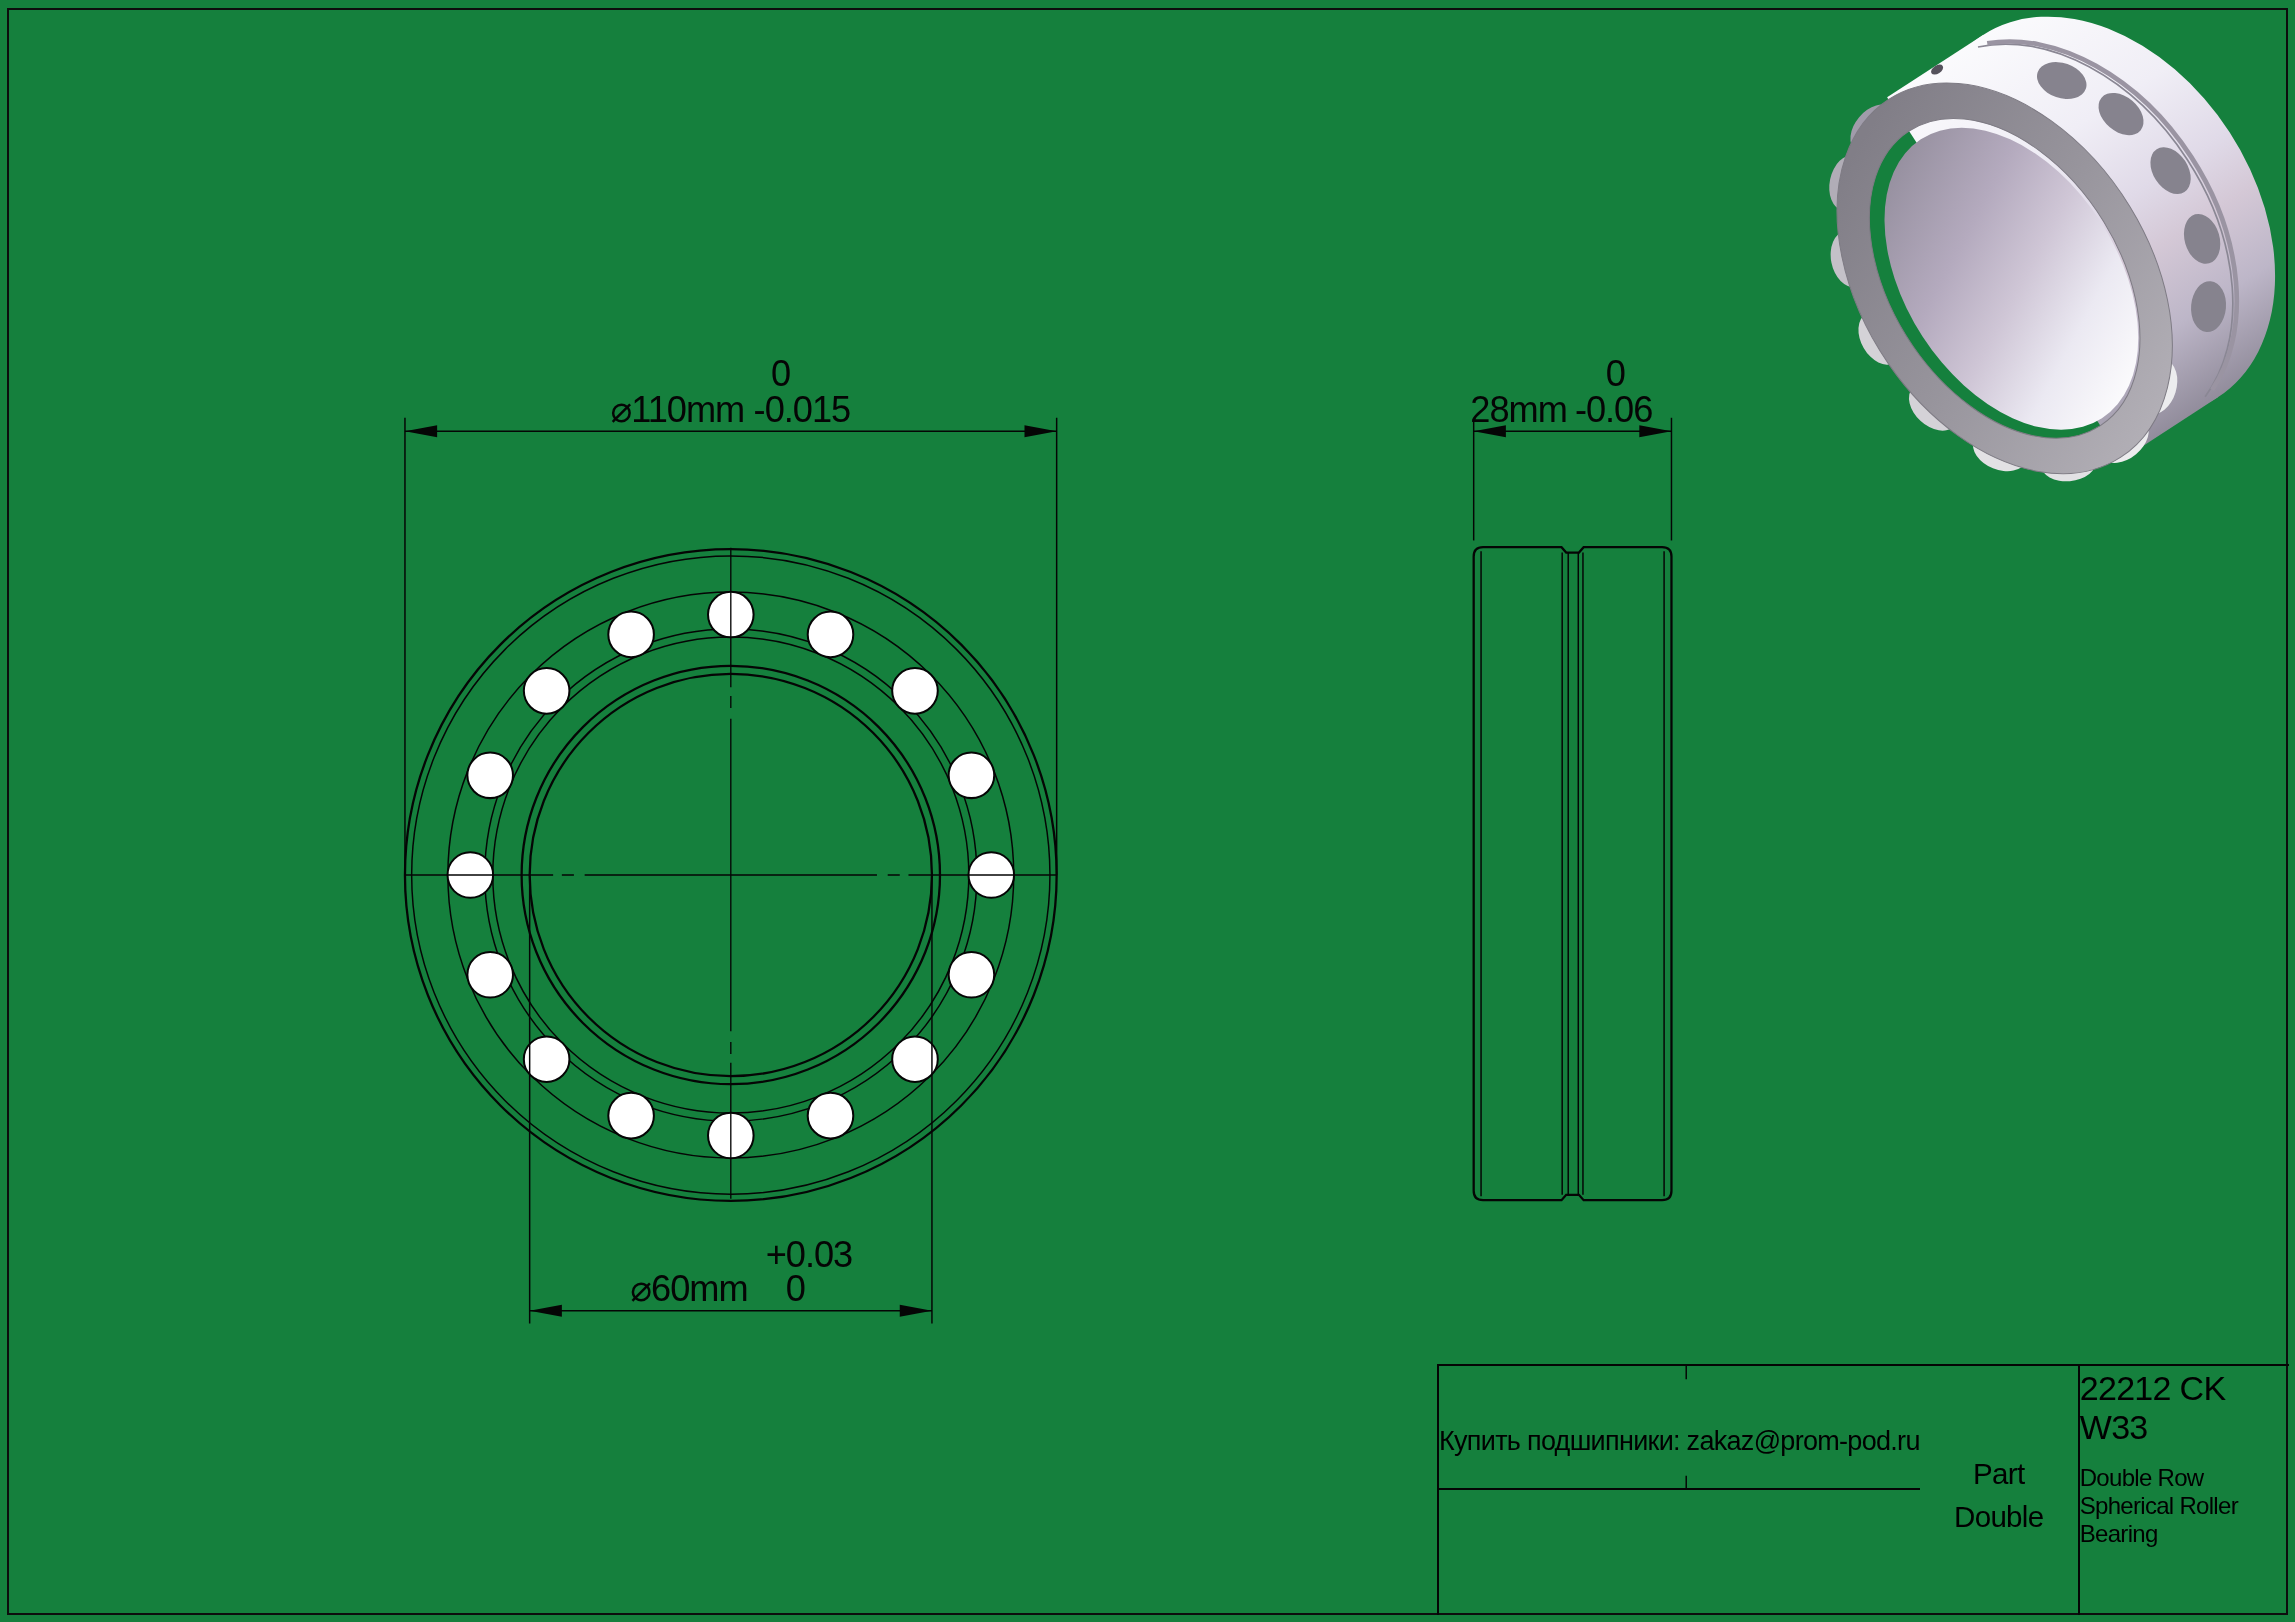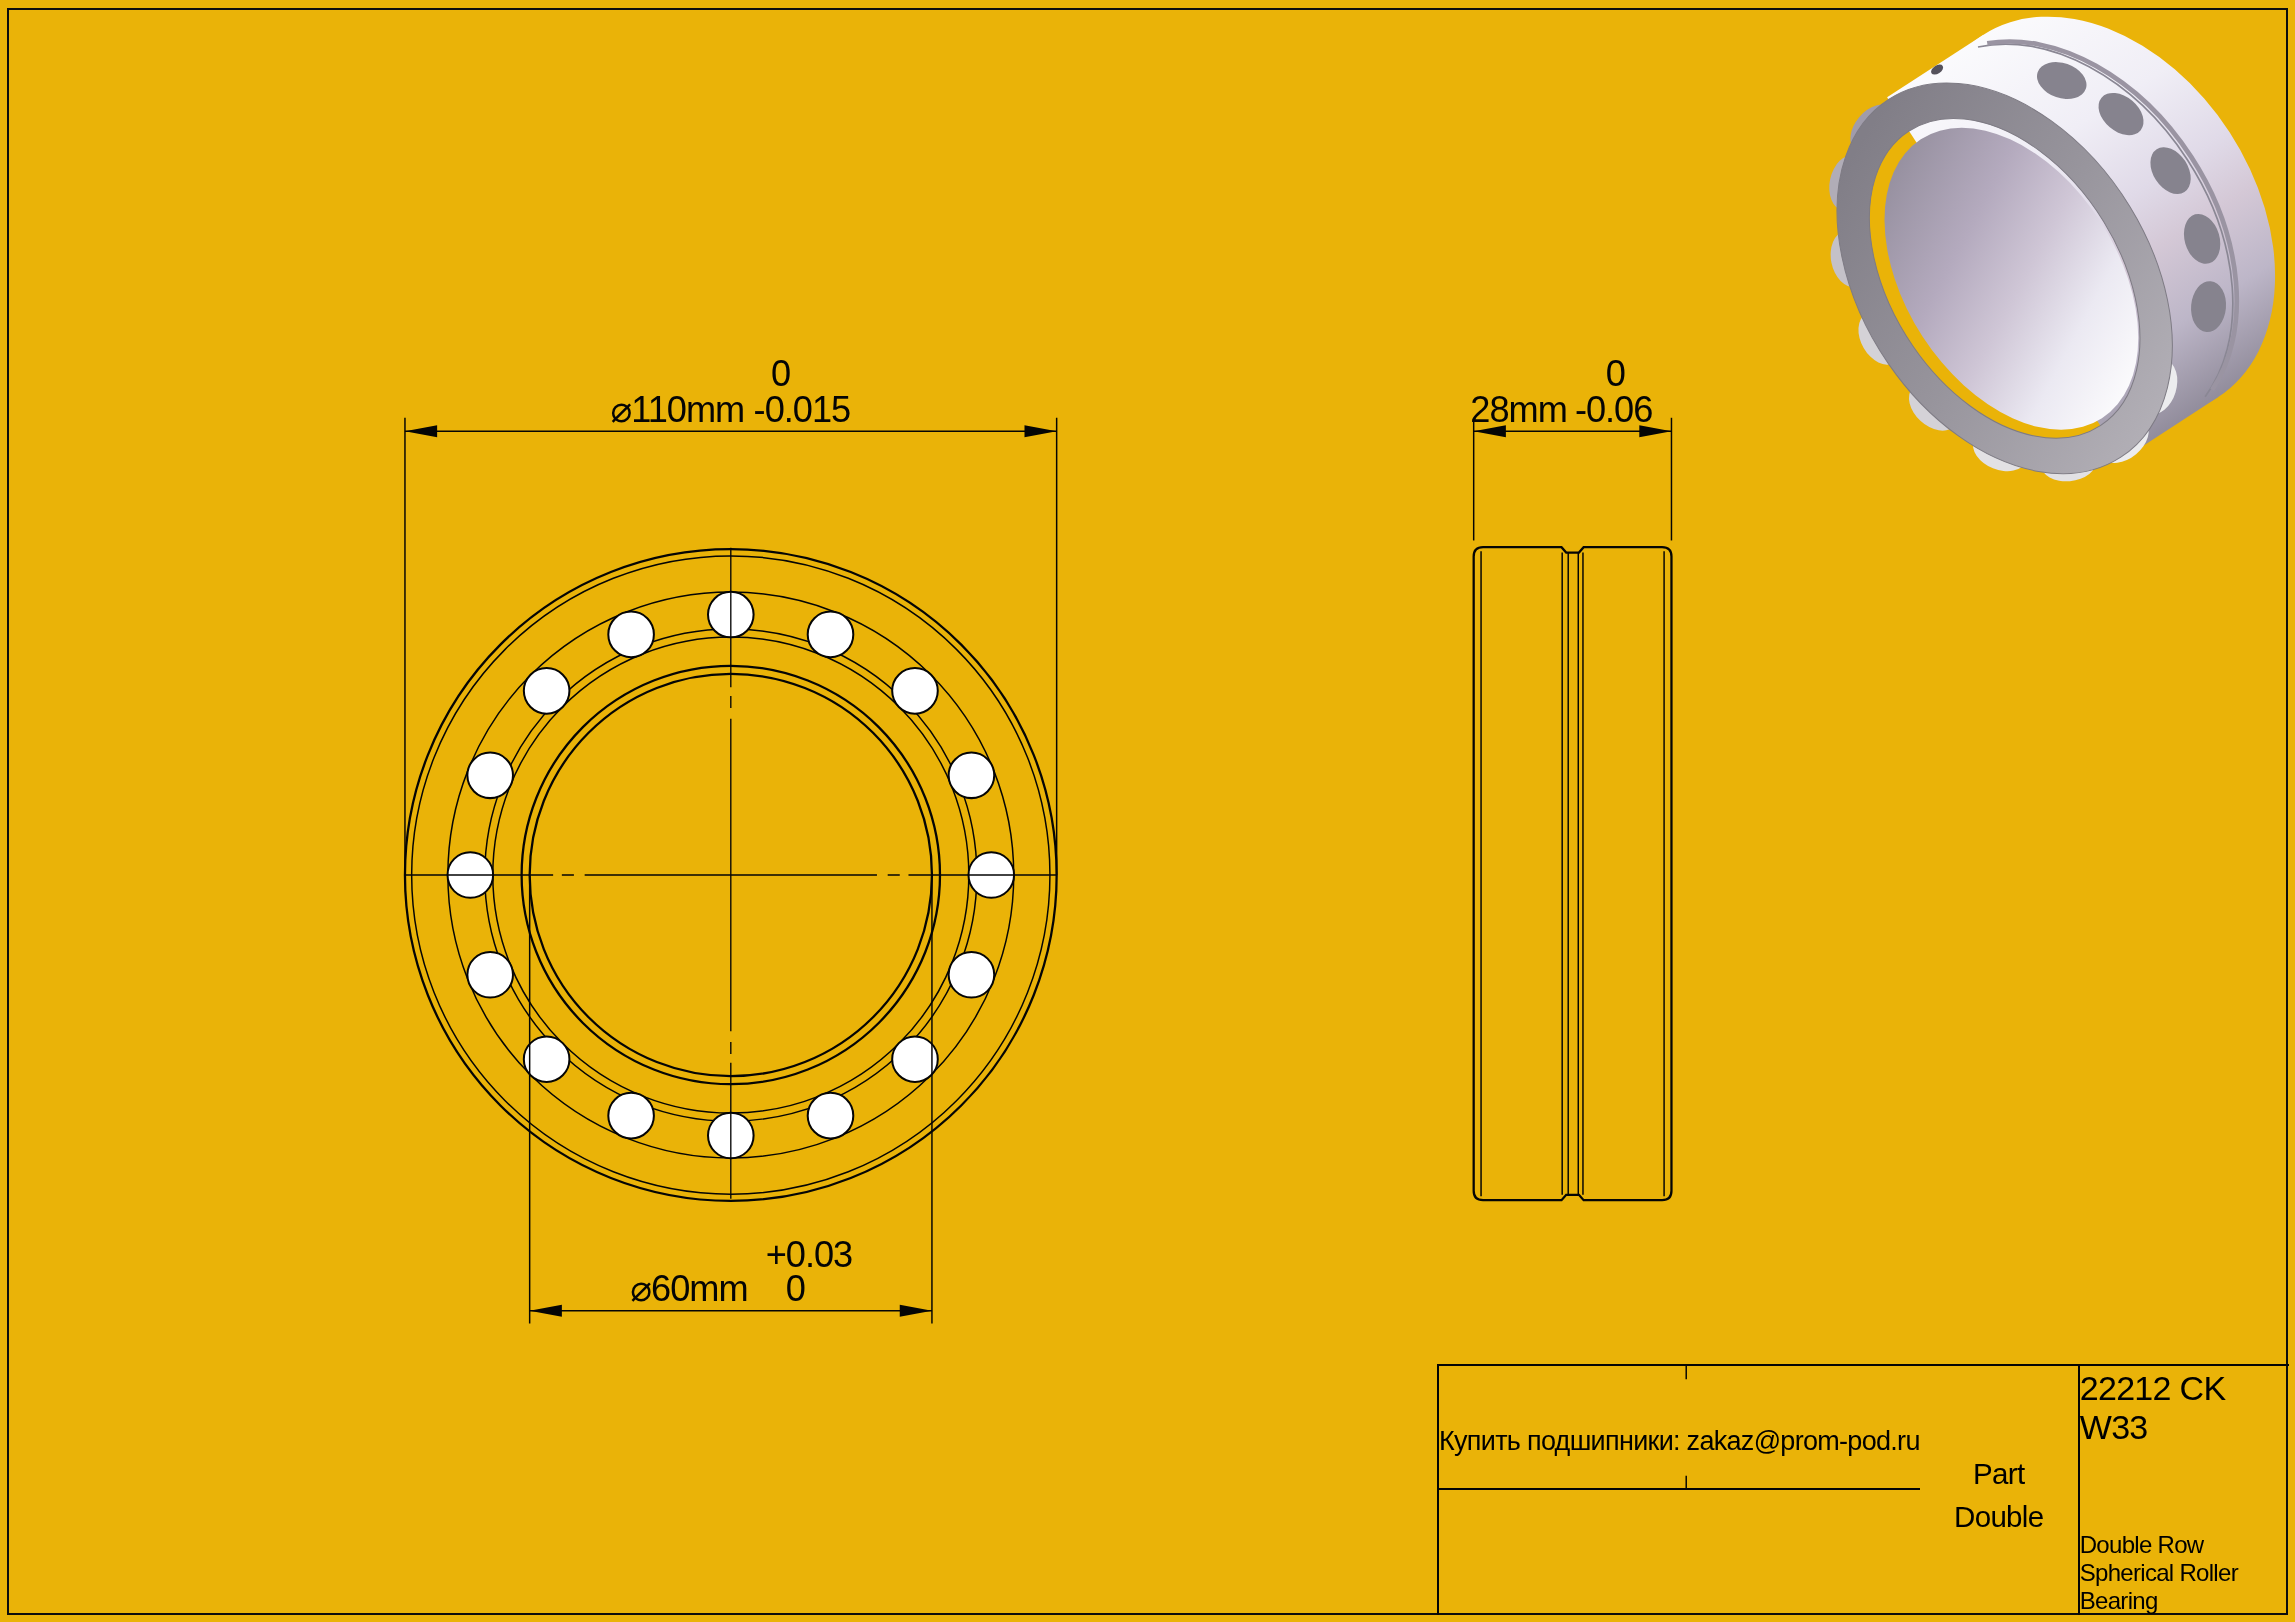--- a/index.html
+++ b/index.html
@@ -1,35 +1,35 @@
 <!DOCTYPE html>
 <html style="font-size:10.7px"><head>
 <meta charset="utf-8">
 <style>
   html,body{margin:0;padding:0;background:#ffffff;}
-  .page{position:relative;width:2295px;height:1622px;background:#eab308;overflow:hidden;
+  .page{position:relative;width:2295px;height:1622px;background:#15803d;overflow:hidden;
         font-family:"Liberation Sans","DejaVu Sans",sans-serif;color:#000;}
   .frame{position:absolute;left:6.7px;top:8px;right:6.7px;bottom:6.7px;border:2px solid #0d0d0d;}
   svg{position:absolute;left:0;top:0;}
   .od{stroke:#050505;fill:none;stroke-width:3.4px;}
   .thin{stroke:#050505;fill:none;stroke-width:2.2px;}
   .cl{stroke:#050505;fill:none;stroke-width:2px;}
   .roller{fill:#ffffff;stroke:#050505;stroke-width:3px;}
   .arrow{fill:#050505;stroke:none;}
   .dim{font-family:"Liberation Sans","DejaVu Sans",sans-serif;font-size:54px;fill:#050505;letter-spacing:-1.5px;}
   .tb{position:absolute;left:1437px;top:1364px;width:852px;height:251px;box-sizing:border-box;
       border-top:2px solid #050505;border-left:2px solid #050505;display:flex;z-index:2;}
   .tb *{letter-spacing:-0.7px;}
   .tb-contact{height:124px;box-sizing:border-box;border-bottom:2px solid #050505;display:flex;
       align-items:center;justify-content:center;padding-top:28px;font-size:27px;}
   .tb-bottom{flex:1;display:flex;}
   .tb-partlabel{width:160px;box-sizing:border-box;border-right:2px solid #050505;display:flex;
       align-items:center;justify-content:center;text-align:center;font-size:29.5px;line-height:43px;
       padding:8px 17.4px 0;}
-  .tb-partinfo{flex:1;display:flex;flex-direction:column;align-items:center;justify-content:space-between;
+  .tb-partinfo{flex:1;display:flex;flex-direction:column;align-items:center;justify-content:flex-start;
       gap:17.4px;padding-top:2.7px;}
   .tb-partnumber{font-size:34px;}
   .tb-desc{font-size:24px;}
 </style>
 </head>
 <body>
 
 <div class="page">
   <div class="frame"></div>
 

